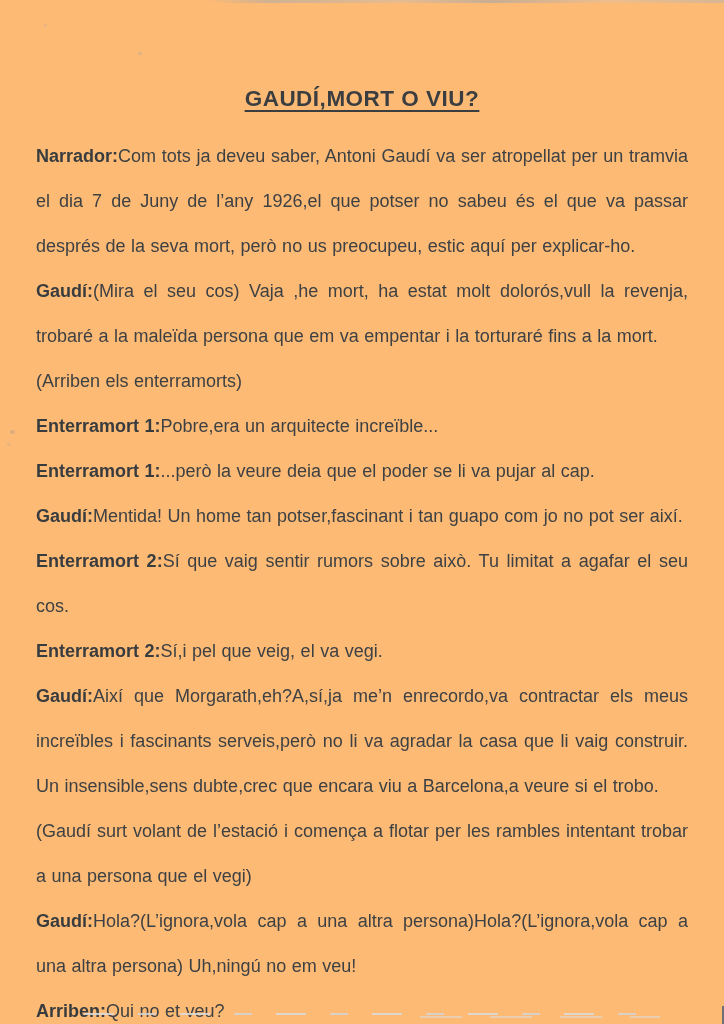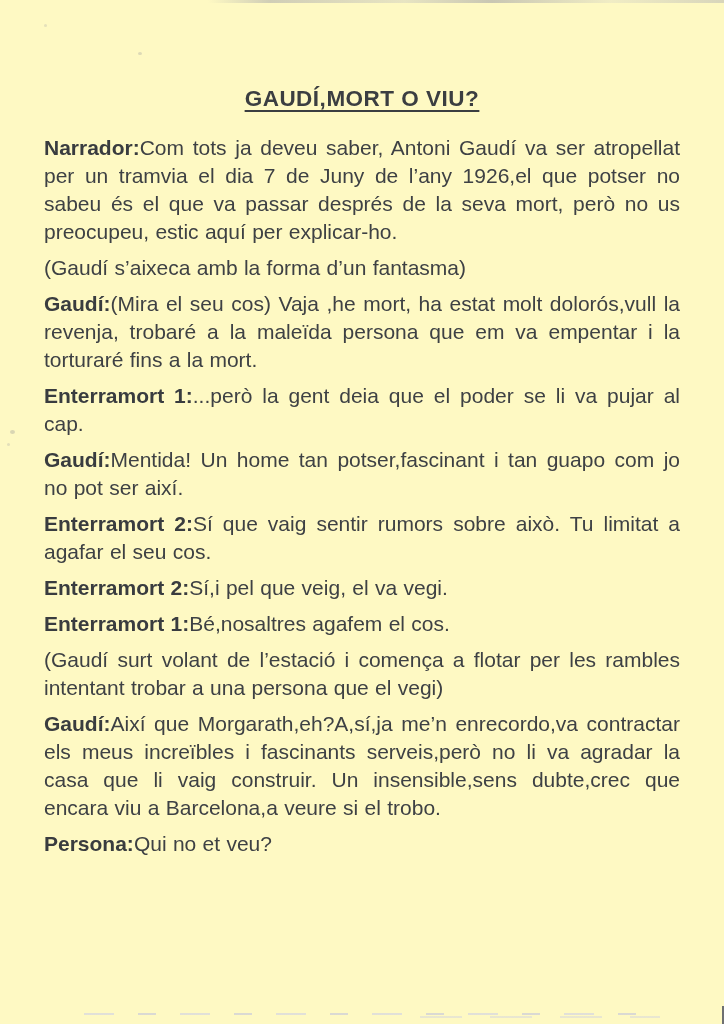--- a/index.html
+++ b/index.html
@@ -5,43 +5,43 @@
   html, body {
     margin: 0;
     padding: 0;
     background: #e8e8e8;
   }
   .page {
     position: relative;
     width: 724px;
     height: 1024px;
     margin: 0 auto;
-    background: #fef9c3;
+    background: #fdba74;
     overflow: hidden;
     font-family: "Liberation Sans", "DejaVu Sans", sans-serif;
     color: #3e4144;
   }
   .doc-title {
     margin: 86px 36px 0 36px;
     text-align: center;
     font-size: 22.5px;
     font-weight: bold;
     letter-spacing: 0.5px;
     text-decoration: underline;
     text-underline-offset: 4px;
     text-decoration-thickness: 2px;
     color: #3b3e41;
   }
   .script-body {
     margin: 22px 36px 0 36px;
   }
   .line {
-    margin: 8px;
-    font-size: 21px;
-    line-height: 28px;
+    margin: 0;
+    font-size: 18px;
+    line-height: 45px;
     text-align: justify;
     word-spacing: 0.5px;
     color: #3e4144;
   }
   .spk {
     font-weight: bold;
     color: #393c3f;
   }
   
   .artifact { position: absolute; pointer-events: none; }
@@ -79,29 +79,30 @@
   <div class="artifact top-streak"></div>
   <div class="artifact speck-a"></div>
   <div class="artifact speck-b"></div>
   <div class="artifact speck-c"></div>
   <div class="artifact speck-d"></div>
 
   <h1 class="doc-title">GAUDÍ,MORT O VIU?</h1>
 
   <div class="script-body">
     <p class="line"><span class="spk">Narrador:</span><span>Com tots ja deveu saber, Antoni Gaudí va ser atropellat per un tramvia el dia 7 de Juny de l’any 1926,el que potser no sabeu és el que va passar després de la seva mort, però no us preocupeu, estic aquí per explicar-ho.</span></p>
-    <p class="line"><span class="spk"></span><span>(Gaudí s’aixeca amb la forma d’un fantasma)</span></p>
     <p class="line"><span class="spk">Gaudí:</span><span>(Mira el seu cos) Vaja ,he mort, ha estat molt dolorós,vull la revenja, trobaré a la maleïda persona que em va empentar i la torturaré fins a la mort.</span></p>
-    <p class="line"><span class="spk">Enterramort 1:</span><span>...però la gent deia que el poder se li va pujar al cap.</span></p>
+    <p class="line"><span class="spk"></span><span>(Arriben els enterramorts)</span></p>
+    <p class="line"><span class="spk">Enterramort 1:</span><span>Pobre,era un arquitecte increïble...</span></p>
+    <p class="line"><span class="spk">Enterramort 1:</span><span>...però la veure deia que el poder se li va pujar al cap.</span></p>
     <p class="line"><span class="spk">Gaudí:</span><span>Mentida! Un home tan potser,fascinant i tan guapo com jo no pot ser així.</span></p>
     <p class="line"><span class="spk">Enterramort 2:</span><span>Sí que vaig sentir rumors sobre això. Tu limitat a agafar el seu cos.</span></p>
     <p class="line"><span class="spk">Enterramort 2:</span><span>Sí,i pel que veig, el va vegi.</span></p>
-    <p class="line"><span class="spk">Enterramort 1:</span><span>Bé,nosaltres agafem el cos.</span></p>
+    <p class="line"><span class="spk">Gaudí:</span><span>Així que Morgarath,eh?A,sí,ja me’n enrecordo,va contractar els meus increïbles i fascinants serveis,però no li va agradar la casa que li vaig construir. Un insensible,sens dubte,crec que encara viu a Barcelona,a veure si el trobo.</span></p>
     <p class="line"><span class="spk"></span><span>(Gaudí surt volant de l’estació i comença a flotar per les rambles intentant trobar a una persona que el vegi)</span></p>
-    <p class="line"><span class="spk">Gaudí:</span><span>Així que Morgarath,eh?A,sí,ja me’n enrecordo,va contractar els meus increïbles i fascinants serveis,però no li va agradar la casa que li vaig construir. Un insensible,sens dubte,crec que encara viu a Barcelona,a veure si el trobo.</span></p>
-    <p class="line"><span class="spk">Persona:</span><span>Qui no et veu?</span></p>
+    <p class="line"><span class="spk">Gaudí:</span><span>Hola?(L’ignora,vola cap a una altra persona)Hola?(L’ignora,vola cap a una altra persona) Uh,ningú no em veu!</span></p>
+    <p class="line"><span class="spk">Arriben:</span><span>Qui no et veu?</span></p>
   </div>
 
   <div class="artifact bottom-dashes"></div>
   <div class="artifact bottom-dashes-2"></div>
   <div class="artifact edge-tick"></div>
 
 </div>
 
 </body></html>

